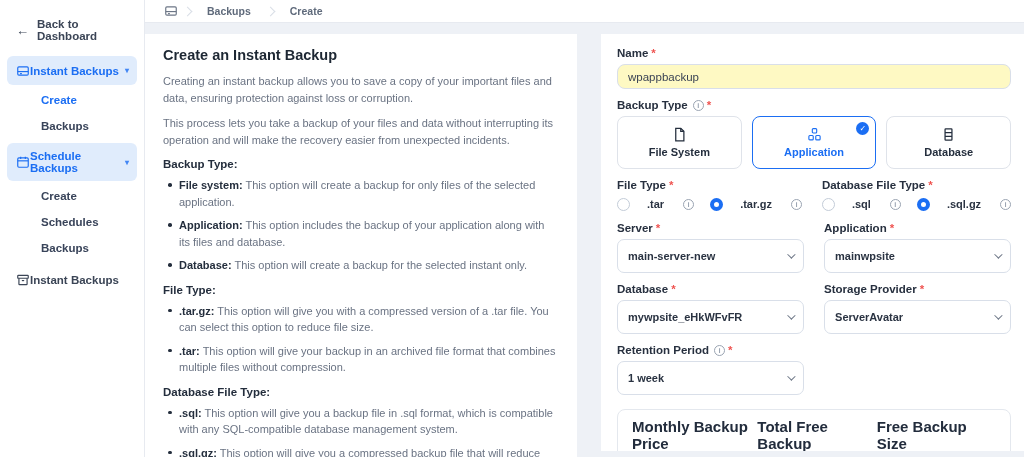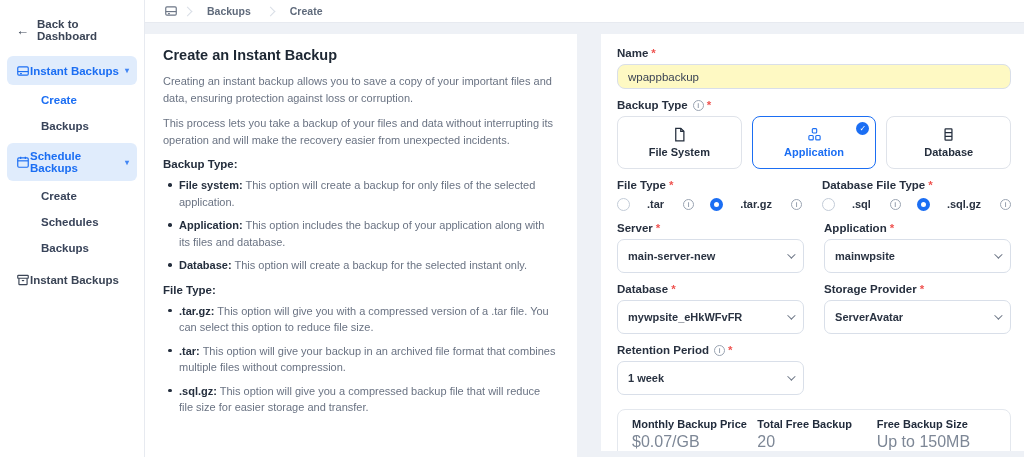--- a/index.html
+++ b/index.html
@@ -60,21 +60,21 @@
   .radio-opt { display:inline-flex; align-items:center; gap:17px; cursor:pointer;justify-content:center; }
   .radio { width:13px; height:13px; border-radius:50%; border:1.5px solid #c3ccd8; background:#fff; }
   .radio.checked { border:4px solid #1b6ef3; }
   .radio-label { font-size:11px; font-weight:700; color:#2a3342; }
 
   .select { height:26px; border:1px solid #d9dfe9; border-radius:7px; display:flex; align-items:center; padding:16px 10px; cursor:pointer; background:#fff; }
   .select .sel-val { flex:1; font-size:11px; font-weight:600; color:#2a3342; white-space:nowrap; overflow:hidden; }
   .sel-chev { width:6px; height:6px; border-right:1.5px solid #6b7585; border-bottom:1.5px solid #6b7585; transform:rotate(45deg) translateY(-2px); }
 
   .summary { border:1px solid #e4e8ee; border-radius:8px; display:grid; grid-template-columns:1.05fr 1fr 1fr; padding:8px 14px; margin:4px 0 12px; }
-  .sum-label { font-size:11px; font-weight:700; color:#222c3c; margin-bottom:3px; }
+  .sum-label { font-size:15px; font-weight:700; color:#222c3c; margin-bottom:3px; }
   .sum-val { font-size:16px; color:#7d8796; }
 
   .submit-btn { display:inline-flex; align-items:center; justify-content:center; height:26px; padding:0 13px; background:#1b6ef3; color:#ffffff; font-size:11px; font-weight:600; border:none; border-radius:6px; cursor:pointer; font-family:"Liberation Sans",sans-serif; }
 </style>
 </head>
 <body>
 
 <div class="app">
 
   <div class="sidebar">
@@ -154,21 +154,23 @@
           <li><span class="term">Application:</span> <span>This option includes the backup of your application along with its files and database.</span></li>
           <li><span class="term">Database:</span> <span>This option will create a backup for the selected instant only.</span></li>
         </ul>
 
         <div class="desc-h">File Type:</div>
         <ul class="desc-ul">
           <li><span class="term">.tar.gz:</span> <span>This option will give you with a compressed version of a .tar file. You can select this option to reduce file size.</span></li>
           <li><span class="term">.tar:</span> <span>This option will give your backup in an archived file format that combines multiple files without compression.</span></li>
         </ul>
 
+        <div class="desc-h">Database File Type:</div>
         <ul class="desc-ul">
+          <li><span class="term">.sql:</span> <span>This option will give you a backup file in .sql format, which is compatible with any SQL-compatible database management system.</span></li>
           <li><span class="term">.sql.gz:</span> <span>This option will give you a compressed backup file that will reduce file size for easier storage and transfer.</span></li>
         </ul>
 
       </div>
 
       <div class="formwrap">
         <div class="formcard">
 
           <div class="fgroup">
             <div class="flabel">

